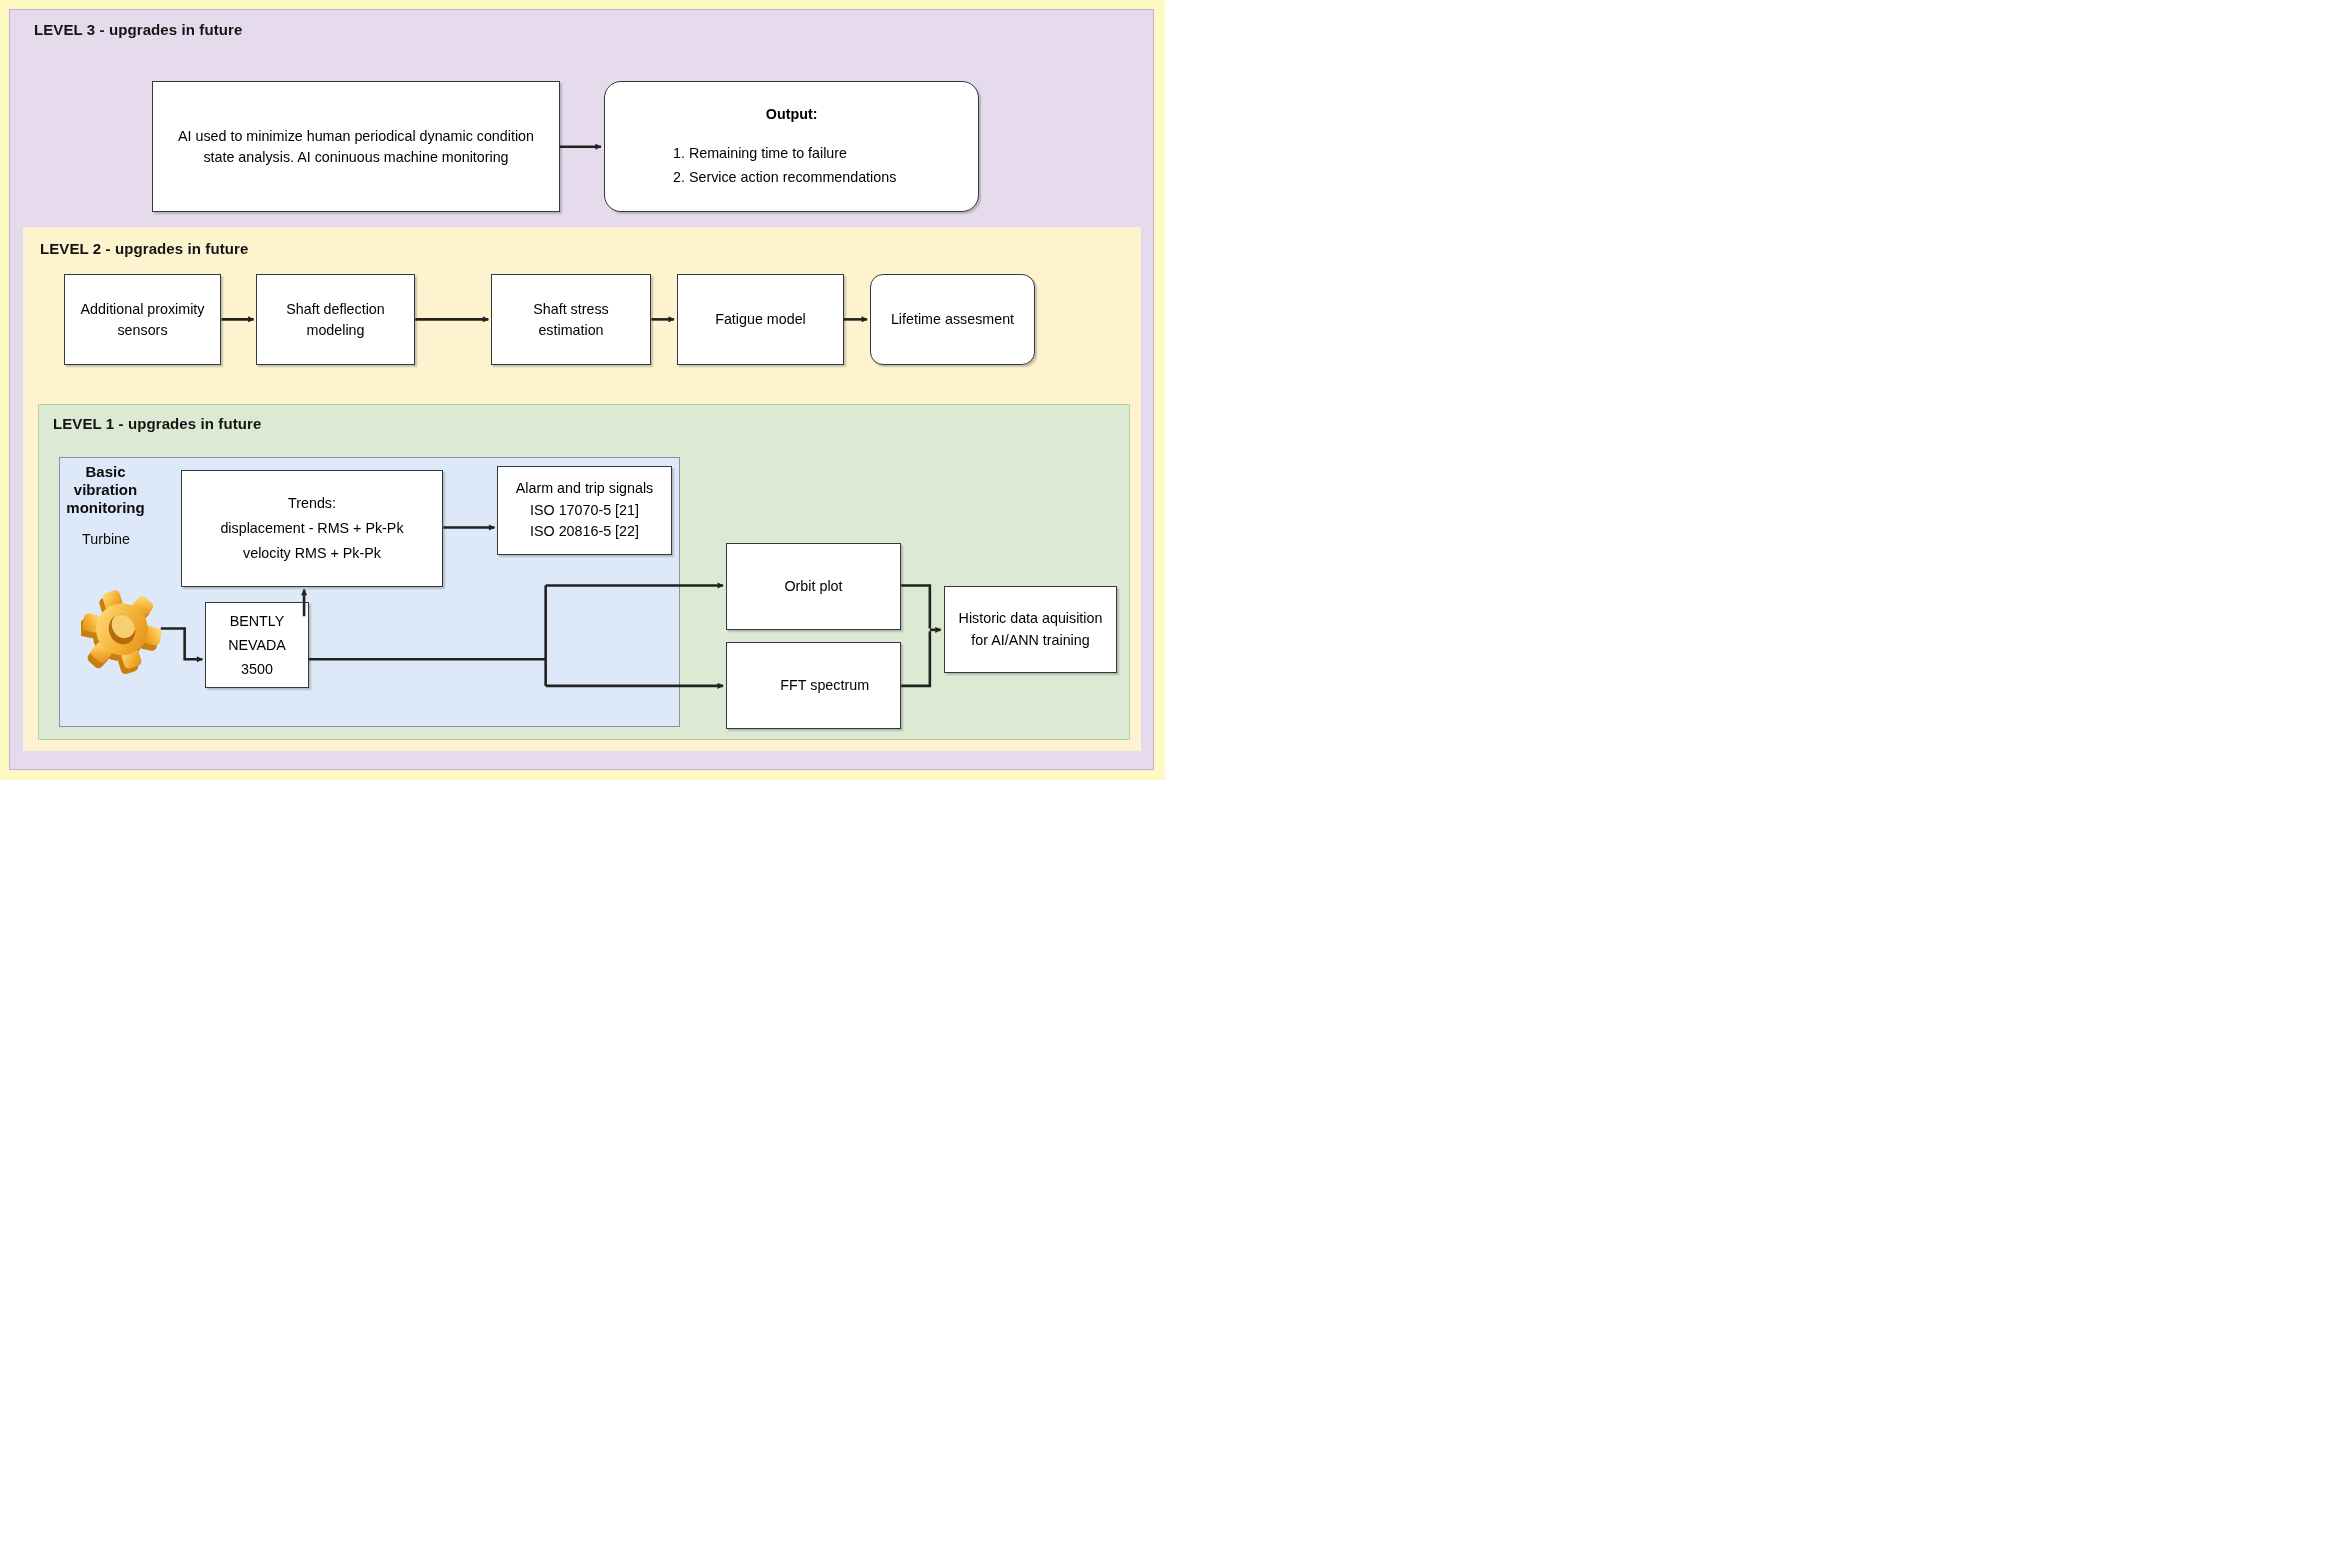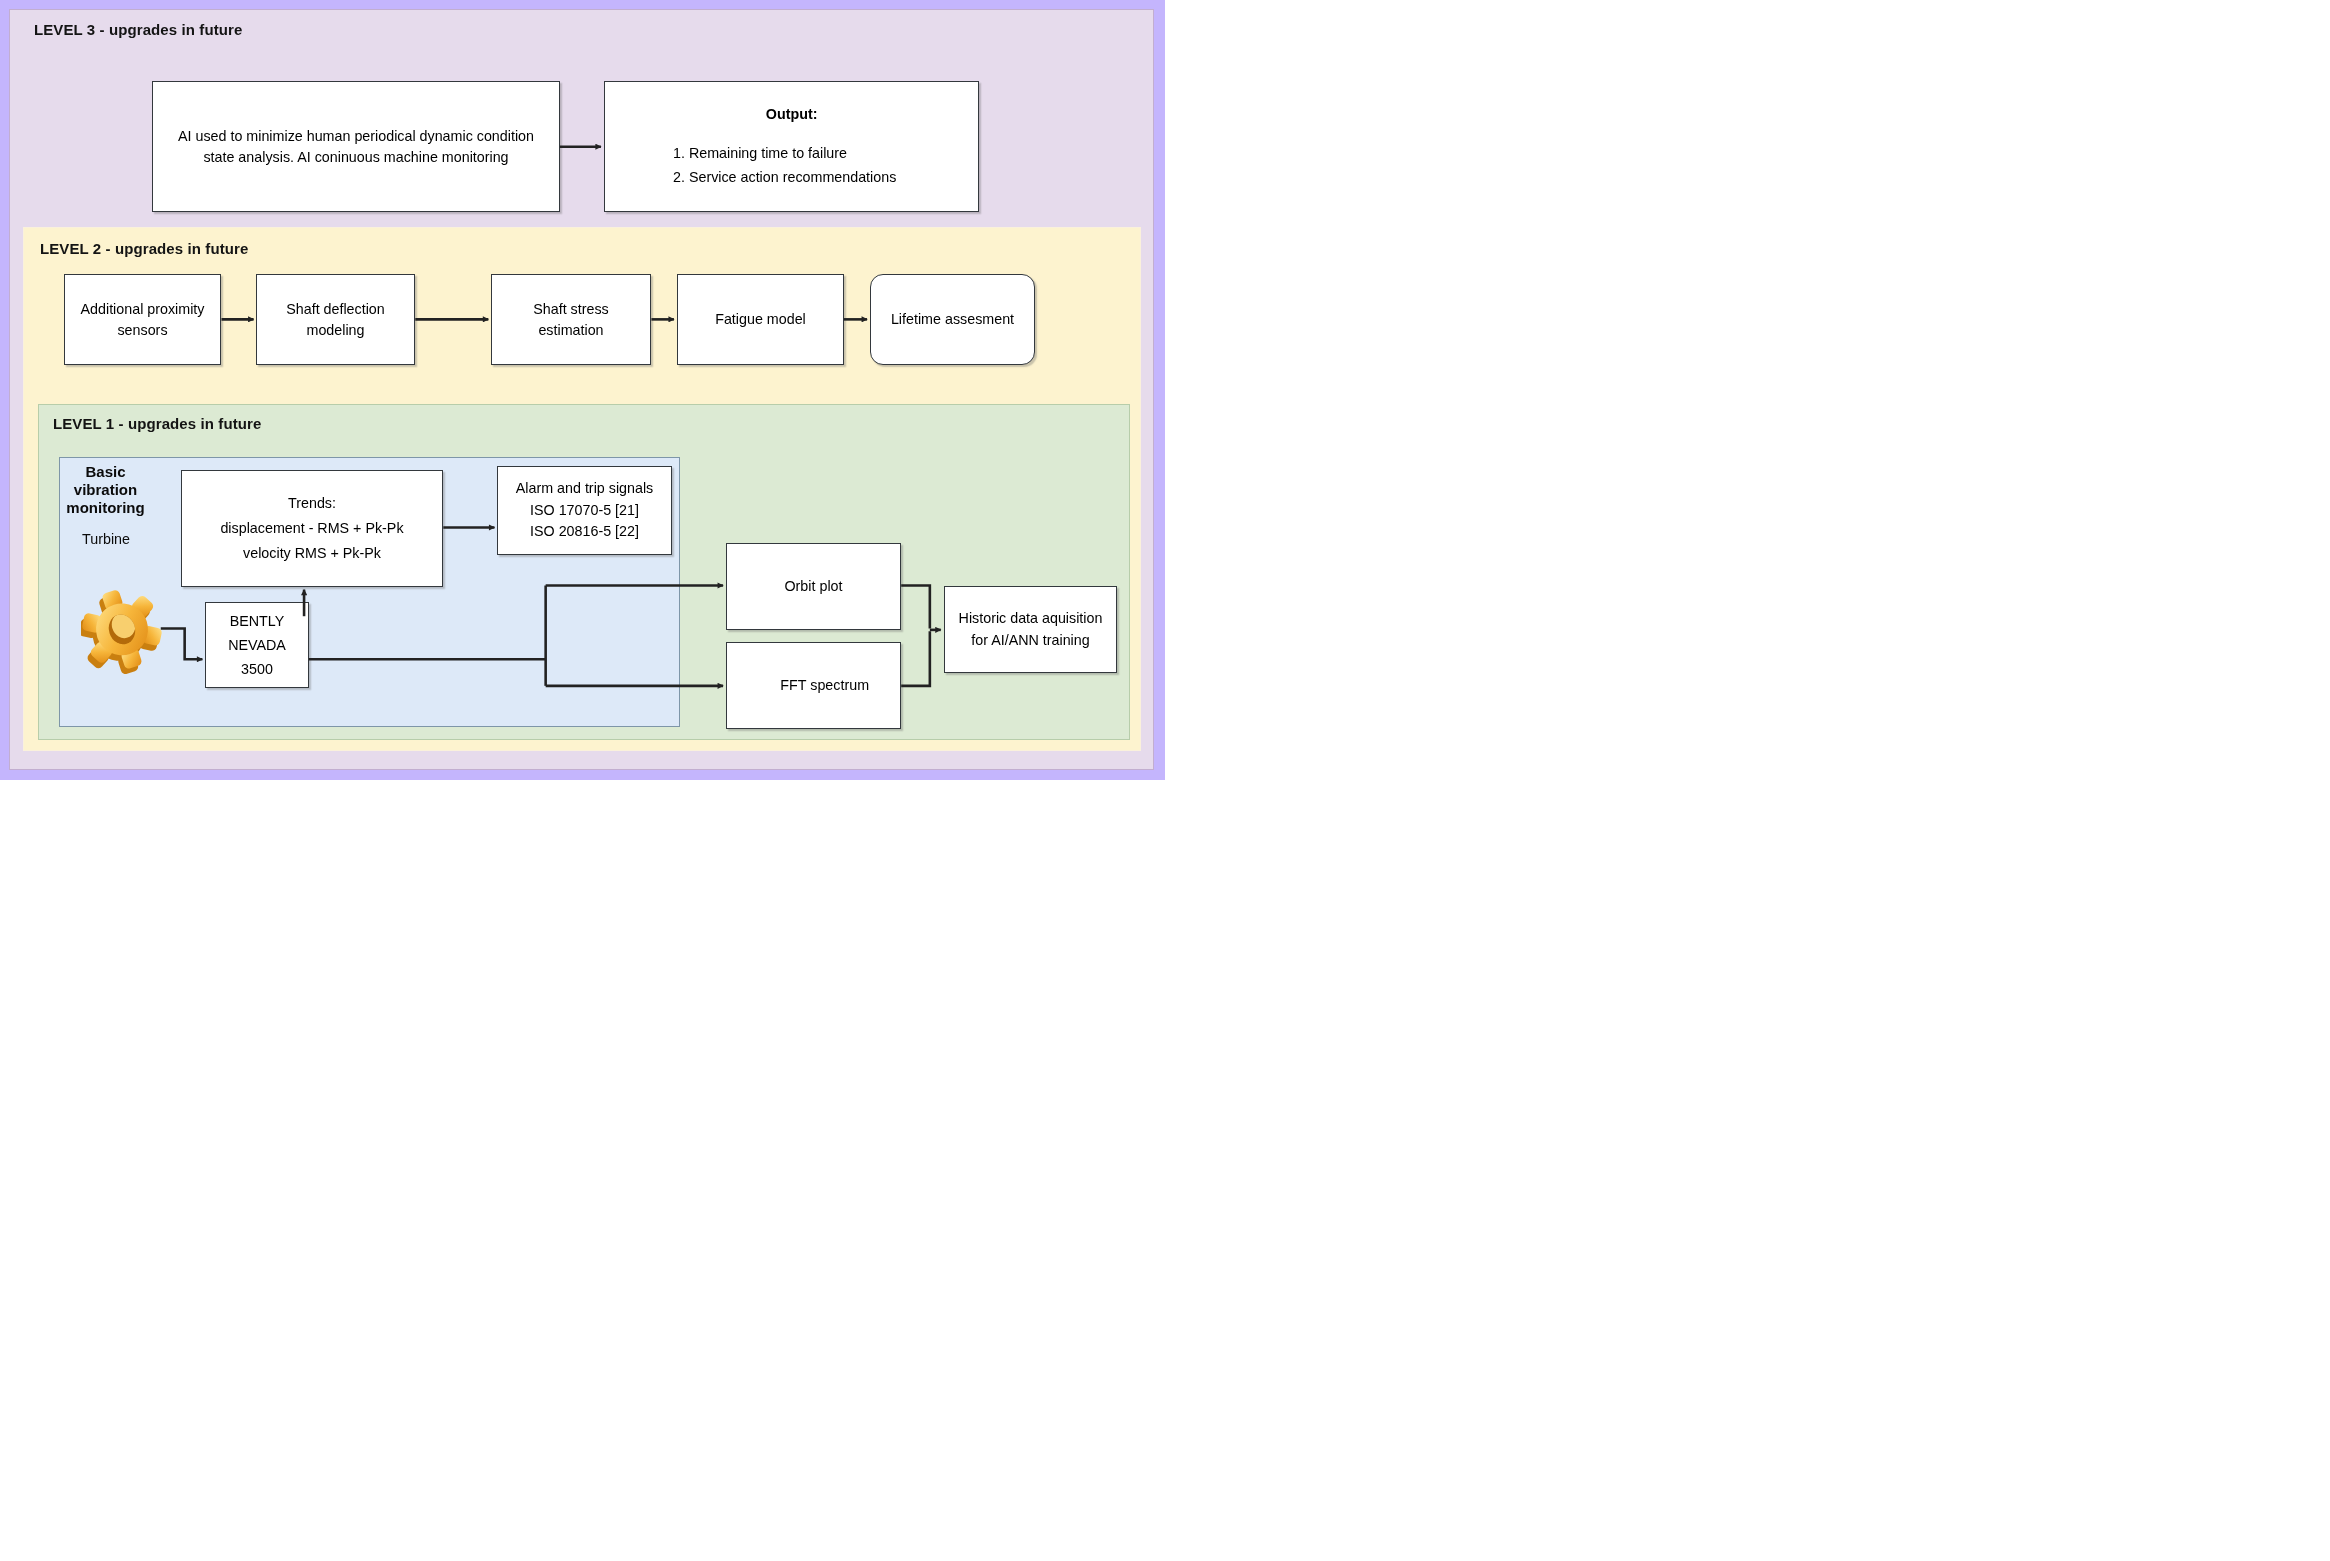--- a/index.html
+++ b/index.html
@@ -1,30 +1,30 @@
 <!DOCTYPE html>
 <html style="--purple-fill: #e6dbec; --purple-border: #c2aed0; --yellow-fill: #fdf3cf; --yellow-border: #faf1dc; --green-fill: #dcead3; --green-border: #b7cdaa; --blue-fill: #dde9f8; --blue-border: #7e96a8; --box-border: #33383d; --line: #222222; --gear-orange: #f6b53a;font-size:11px"><head>
 <meta charset="utf-8">
 <style>
   html,body{margin:0;padding:0;background:#ffffff;font-family:"Liberation Sans","DejaVu Sans",sans-serif;}
-  #stage{position:relative;width:1165px;height:780px;background:#c4b5fd;overflow:hidden;}
+  #stage{position:relative;width:1165px;height:780px;background:#fef9c3;overflow:hidden;}
   .panel{position:absolute;box-sizing:border-box;border:1.4px solid transparent;}
   .panel-title{position:absolute;font-weight:bold;font-size:15px;color:#141414;letter-spacing:0.1px;white-space:nowrap;}
   .box{position:absolute;box-sizing:border-box;background:#ffffff;border:1.4px solid #33383d;
        box-shadow:2px 2px 1.4px rgba(102,102,102,.35);display:flex;flex-direction:column;
        align-items:center;justify-content:center;text-align:center;font-size:14.3px;color:#000;
        padding:4.1px 9.6px;line-height:1.45;}
   .box .ln{display:block;}
   .label{position:absolute;font-size:14.3px;color:#0b0b0b;text-align:center;}
   .label.bold{font-weight:bold;font-size:15px;line-height:1.2;}
   #purple-panel{background:var(--purple-fill,#e6dbec);border-color:var(--purple-border,#c2aed0);}
   #yellow-panel{background:var(--yellow-fill,#fdf3cf);border-color:var(--yellow-border,#faf1dc);}
   #green-panel{background:var(--green-fill,#dcead3);border-color:var(--green-border,#b7cdaa);}
   #blue-panel{background:var(--blue-fill,#dde9f8);border-color:var(--blue-border,#7e96a8);}
-  #output-box{align-items:flex-start;justify-content:center;text-align:left;padding:0 6.8px 0 68px;}
+  #output-box{align-items:flex-start;justify-content:center;text-align:left;padding:0 6.8px 0 68px;border-radius:17px;}
   #output-box .out-title{align-self:center;margin-left:-61px;font-weight:bold;margin-bottom:18px;}
   #output-box .out-item{line-height:1.65;}
   #trends-box{line-height:1.75;}
   #bently-box{line-height:1.7;}
   svg.wires{position:absolute;left:0;top:0;width:1165px;height:780px;pointer-events:none;}
   svg.wires *{vector-effect:non-scaling-stroke;}
 </style>
 </head>
 <body>
 

